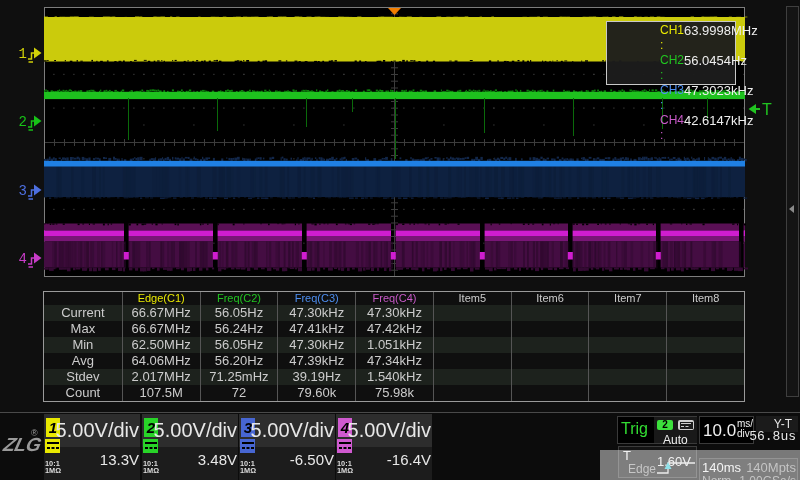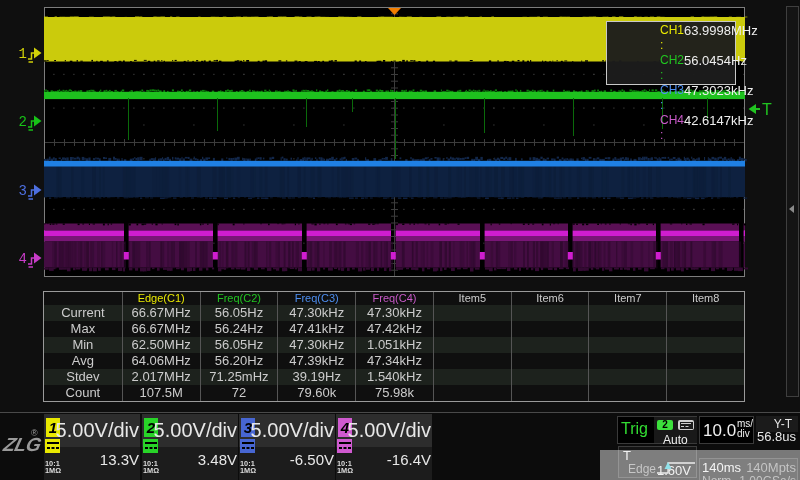--- a/index.html
+++ b/index.html
@@ -2451,26 +2451,26 @@
     <span class="abs" style="left:45px;top:16px;font-size:12px;color:#eee;">Auto</span>
   </div>
 
   <div class="tbox" style="left:699px;top:3px;width:55px;height:28px;">
     <span class="abs" style="left:3px;top:4px;font-size:17px;color:#f0f0f0;">10.0</span>
     <span class="abs" style="left:37px;top:2px;font-size:10px;line-height:9.5px;color:#f0f0f0;">ms/<br>div</span>
   </div>
 
   <div class="abs" style="left:756px;top:3px;width:42px;height:16px;background:#1b1b1b;">
     <span class="abs" style="right:6px;top:1px;font-size:12px;color:#e8e8e8;">Y-T</span>
-    <span class="abs" style="right:2px;top:13px;font-size:13px;color:#e8e8e8;">56.8us</span>
+    <span class="abs" style="right:2px;top:13px;font-size:13px;color:#e8e8e8;font-family:Liberation Mono, monospace;">56.8us</span>
   </div>
 
   <div class="abs" style="left:618px;top:33px;width:79px;height:32px;background:#141414;border:1px solid #3c3c3c;box-sizing:border-box;">
     <span class="abs" style="left:4px;top:1px;font-size:13px;color:#e8e8e8;">T</span>
-    <span class="abs" style="right:5px;top:16px;font-size:13px;color:#e8e8e8;">1.60V</span>
+    <span class="abs" style="right:5px;top:7px;font-size:13px;color:#e8e8e8;">1.60V</span>
     <span class="abs" style="left:9px;top:15px;font-size:12px;color:#999;">Edge</span>
     <svg class="abs" style="left:36px;top:14px" width="42" height="16">
       <polyline points="2,12 13,12 13,2 40,2" fill="none" stroke="#ddd" stroke-width="1.3"></polyline>
       <polygon points="13,1 9.5,8 16.5,8" fill="#35c8d8"></polygon>
     </svg>
   </div>
 
   <div class="abs" style="left:699px;top:45px;width:99px;height:32px;background:#161616;border:1px solid #3c3c3c;box-sizing:border-box;">
     <span class="abs" style="left:2px;top:1px;font-size:13px;color:#ececec;">140ms</span>
     <span class="abs" style="right:1px;top:1px;font-size:13px;color:#969696;">140Mpts</span>

